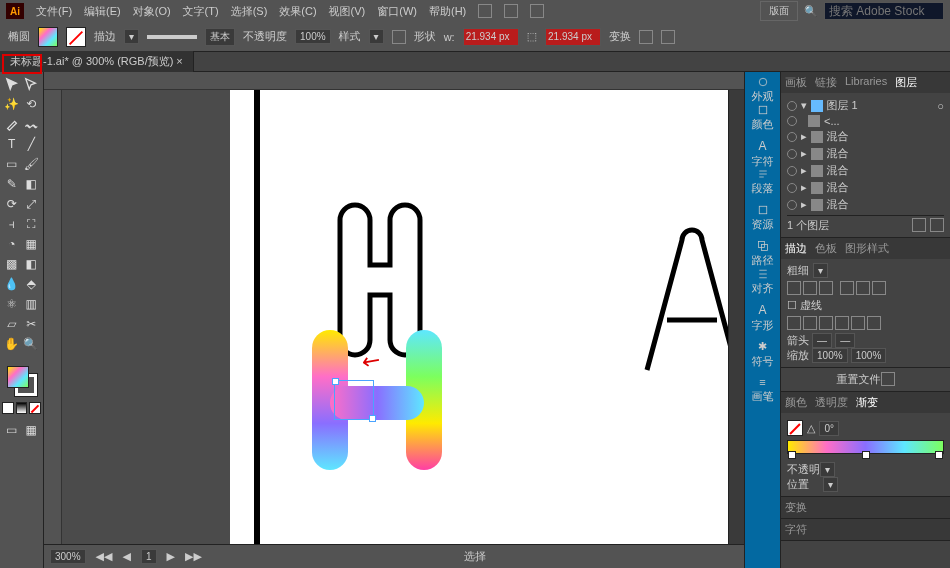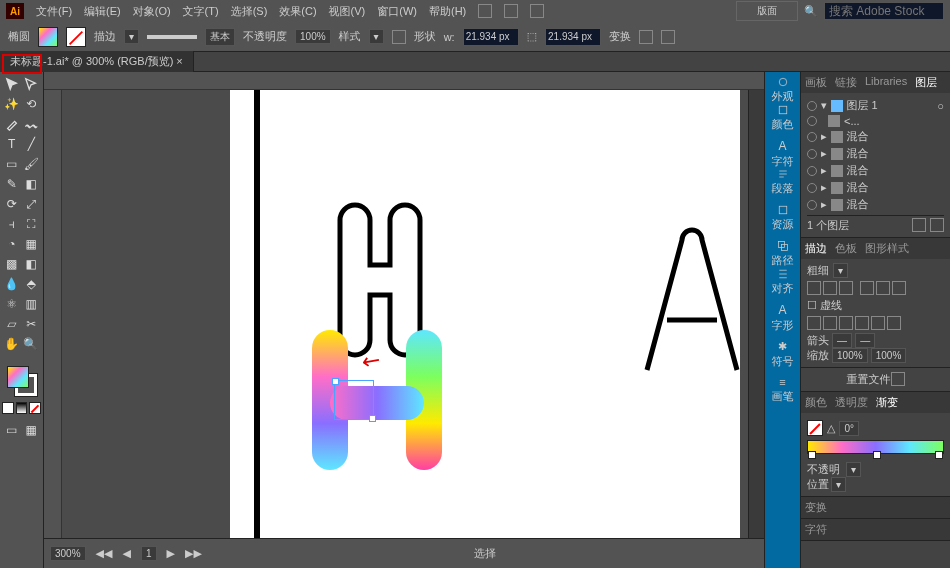--- a/index.html
+++ b/index.html
@@ -1,29 +1,29 @@
 <!DOCTYPE html>
 <html><head>
 <meta charset="utf-8">
 <style>
 * { margin:0; padding:0; box-sizing:border-box; font-family:"Microsoft YaHei",sans-serif; font-size:11px; color:#ccc; user-select:none; }
 body { width:950px; height:568px; background:#323232; overflow:hidden; position:relative; }
 .menubar { height:22px; background:#535353; display:flex; align-items:center; padding:0 6px; gap:12px; }
 .ai-logo { width:18px; height:16px; background:#330000; display:flex; align-items:center; justify-content:center; color:#ff9a00; font-weight:bold; font-size:10px; }
 .menubar span { font-size:11px; }
 .menubar .right { margin-left:auto; display:flex; align-items:center; gap:6px; }
-.right .btn { padding:2px 20px; border:1px solid #666; font-size:10px; }
+.right .btn { padding:2px 8px; border:1px solid #666; font-size:10px; }
 .searchbox { width:120px; height:18px; background:#0f172a; border:1px solid #555; padding:0 4px; font-size:12px; color:#888; }
 .control-bar { height:30px; background:#535353; border-bottom:1px solid #222; display:flex; align-items:center; padding:0 8px; gap:8px; font-size:10px; }
 .swatch { width:20px; height:20px; border:1px solid #222; }
 .grad-sw { background:linear-gradient(135deg,#ffea00,#ff6ec7,#5ee7ff,#7cff5e); }
 .none-sw { background:#fff; position:relative; }
 .none-sw::after { content:""; position:absolute; left:0; right:0; top:50%; border-top:2px solid red; transform:rotate(-45deg); }
 .dd { background:#3a3a3a; border:1px solid #555; padding:1px 4px; font-size:10px; color:#ccc; }
-.numbox { width:56px; height:18px; background:#0f172a; border:1px solid #555; font-size:10px; color:#ccc; padding:0 2px; }
+.numbox { width:56px; height:18px; background:#b91c1c; border:1px solid #555; font-size:10px; color:#ccc; padding:0 2px; }
 .tabbar { height:20px; background:#434343; display:flex; align-items:center; border-bottom:1px solid #222; }
 .tab { background:#323232; padding:3px 10px; font-size:10px; color:#ddd; border-right:1px solid #222; }
 .main { display:flex; height:496px; }
 .toolbox { width:44px; background:#535353; border-right:1px solid #222; padding:2px; }
 .toolrow { display:flex; }
 .tool { width:20px; height:20px; display:flex; align-items:center; justify-content:center; font-size:12px; color:#ddd; }
 .tool svg { width:14px; height:14px; stroke:#ddd; fill:none; stroke-width:1.5; }
 .toolbox .sep { height:6px; }
 .fillstroke { width:30px; height:30px; position:relative; margin:6px auto; }
 .fs-fill { width:22px; height:22px; position:absolute; top:0; left:0; background:linear-gradient(135deg,#ffea00,#ff6ec7,#5ee7ff,#7cff5e); border:1px solid #222; }
@@ -45,26 +45,26 @@
 .letterA path { fill:none; stroke:#000; stroke-width:5; }
 .gradH { position:absolute; left:250px; top:240px; width:130px; height:140px; }
 .gradH .bar { position:absolute; border-radius:18px; }
 .barL { left:0; top:0; width:36px; height:140px; background:linear-gradient(180deg,#ffea00,#ff6ec7,#8a6eff,#5ee7ff); }
 .barR { right:0; top:0; width:36px; height:140px; background:linear-gradient(180deg,#5ee7ff,#7cff5e,#ffea00,#ff3ea5); }
 .barM { left:18px; top:56px; width:94px; height:34px; background:linear-gradient(90deg,#ff6ec7,#8a6eff,#5ee7ff); }
 .sel { position:absolute; left:272px; top:290px; width:40px; height:40px; border:1px solid #4aa3ff; }
 .sel::before,.sel::after { content:""; position:absolute; width:5px; height:5px; background:#fff; border:1px solid #4aa3ff; }
 .sel::before { left:-3px; top:-3px; } .sel::after { right:-3px; bottom:-3px; }
 .arrow-ann { position:absolute; left:300px; top:258px; color:#d00; font-size:22px; transform:rotate(35deg); }
-.statusbar { height:30px; background:#535353; border-top:1px solid #222; display:flex; align-items:center; padding:0 6px; gap:10px; font-size:10px; }
+.statusbar { height:24px; background:#535353; border-top:1px solid #222; display:flex; align-items:center; padding:0 6px; gap:10px; font-size:10px; }
 .panel-strip { width:36px; background:#0369a1; border-left:1px solid #222; padding-top:4px; }
 .strip-item { height:28px; display:flex; flex-direction:column; align-items:center; justify-content:center; font-size:9px; color:#ccc; gap:1px; }
 .strip-item svg { width:14px; height:14px; stroke:#ccc; fill:none; }
 .strip-sep { height:8px; }
-.panels { width:150px; background:#434343; border-left:1px solid #222; display:flex; flex-direction:column; }
+.panels { width:170px; background:#434343; border-left:1px solid #222; display:flex; flex-direction:column; }
 .panel { border-bottom:1px solid #222; }
 .panel .pheader { background:#383838; display:flex; padding:3px 4px; gap:8px; font-size:10px; }
 .panel .pheader span { color:#999; }
 .panel .pheader .active { color:#fff; }
 .panel .pbody { padding:4px 6px; font-size:10px; color:#aaa; }
 .layer-row { display:flex; align-items:center; gap:4px; padding:1px 0; }
 .eye { width:10px; height:10px; border:1px solid #888; border-radius:50%; }
 .lay-sw { width:12px; height:12px; background:#888; }
 .grad-bar { height:14px; background:linear-gradient(90deg,#ffea00,#ff6ec7,#8a6eff,#5ee7ff,#7cff5e); border:1px solid #222; margin-top:4px; position:relative; }
 .grad-bar .stop { width:8px; height:8px; background:#fff; border:1px solid #222; position:absolute; bottom:-6px; }
@@ -418,25 +418,25 @@
         <div style="display:flex;gap:4px;align-items:center;margin-top:3px">
           <div class="swatch none-sw" style="width:16px;height:16px"></div>
           <span>△</span>
           <span class="dd">0°</span>
         </div>
         <div class="grad-bar">
           <div class="stop" style="left:0"></div>
           <div class="stop" style="left:48%"></div>
           <div class="stop" style="right:0"></div>
         </div>
-        <div style="display:flex;gap:6px;margin-top:8px">
+        <div style="display:flex;margin-top:8px">
           <span>不透明</span>
             <span class="dd">▾</span>
         </div>
-        <div style="display:flex;gap:2px">
+        <div style="display:flex;gap:14px">
           <span>位置</span>
             <span class="dd">▾</span>
         </div>
       </div>
     </div>
 
     <div class="panel">
       <div class="pheader">
           <span>变换</span>
         </div>

